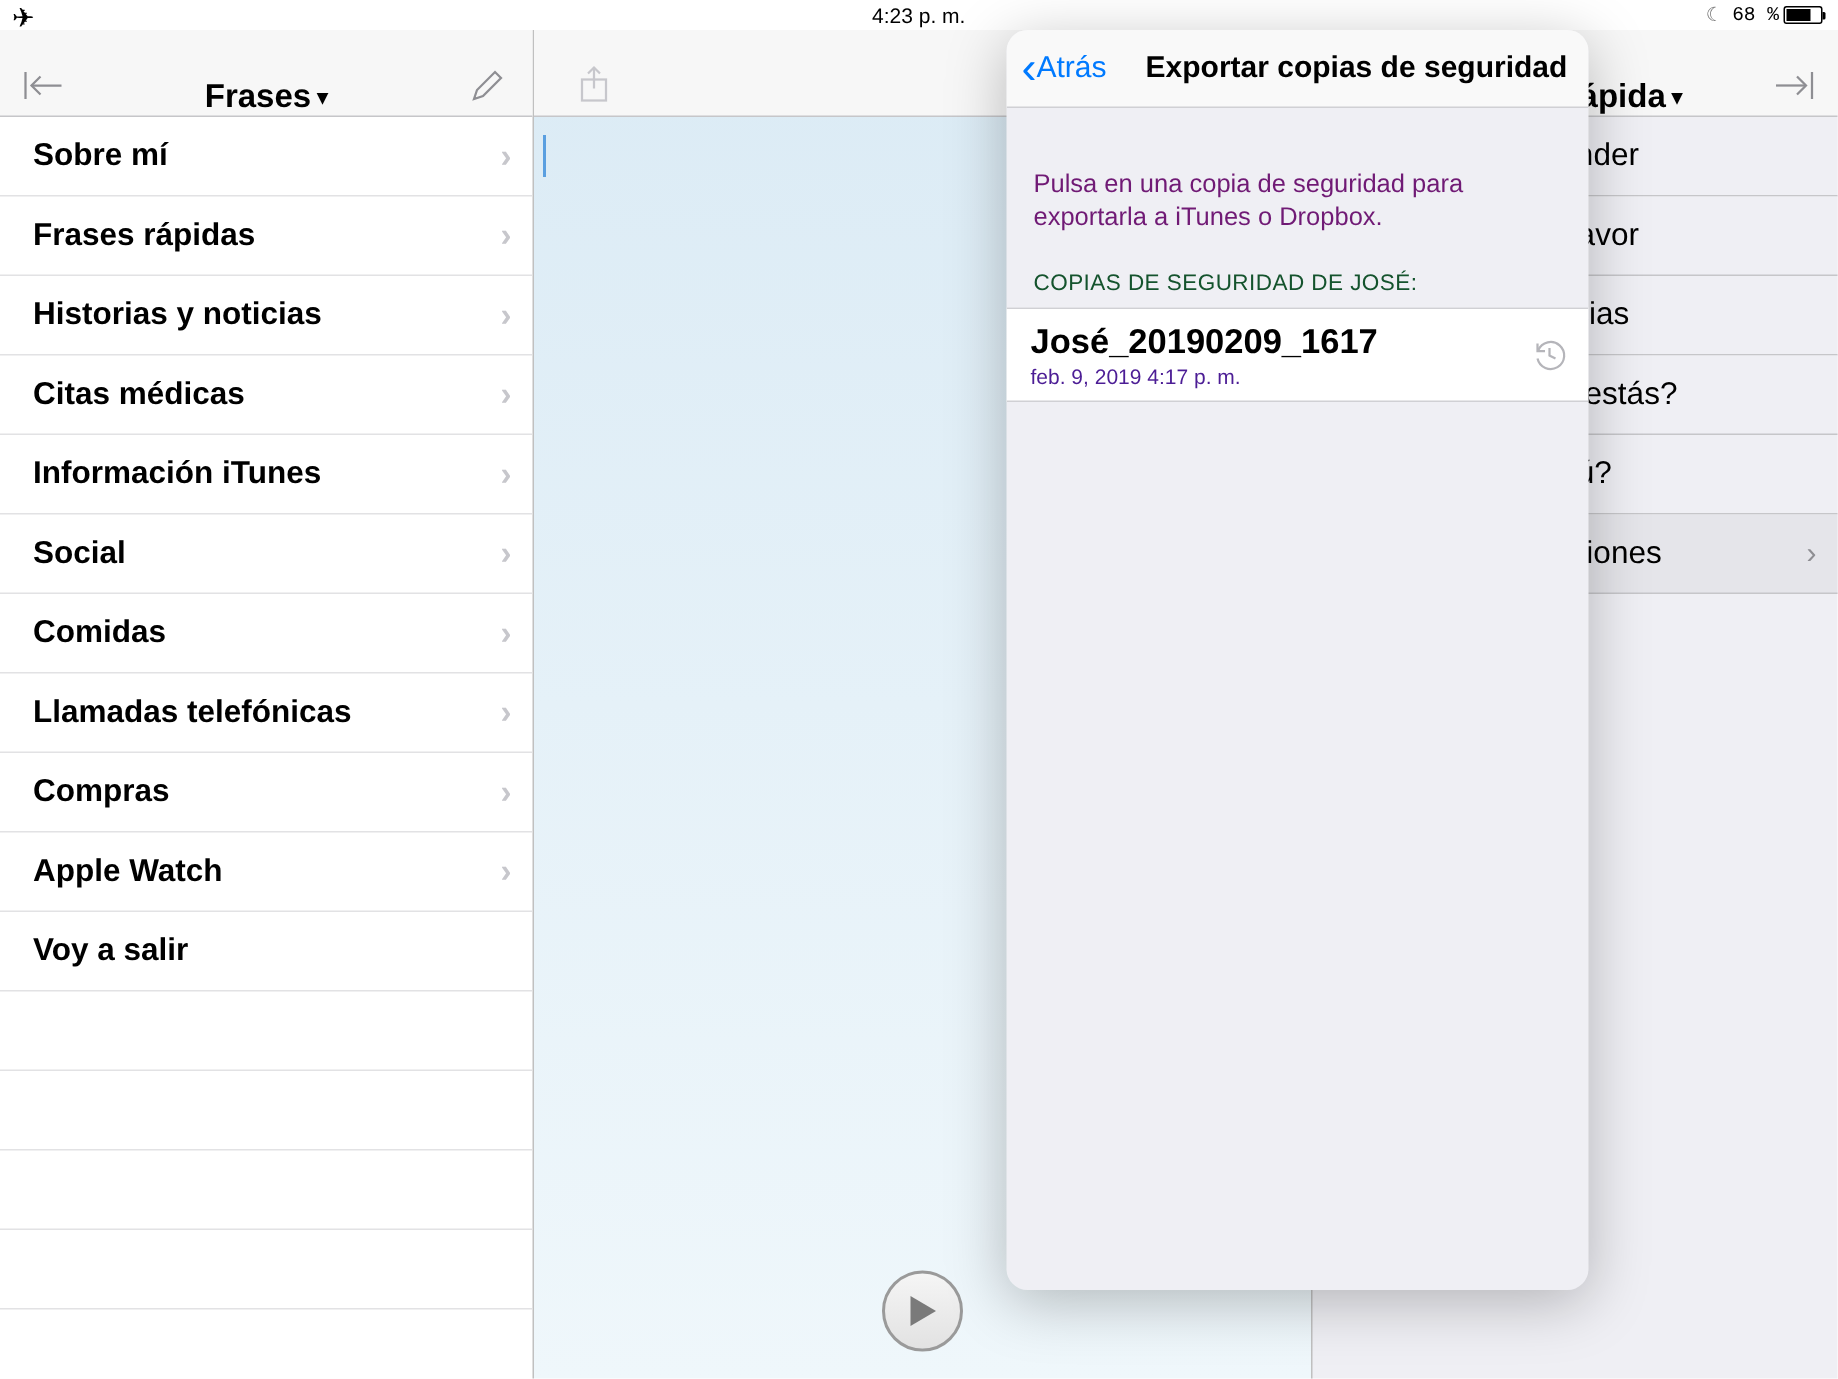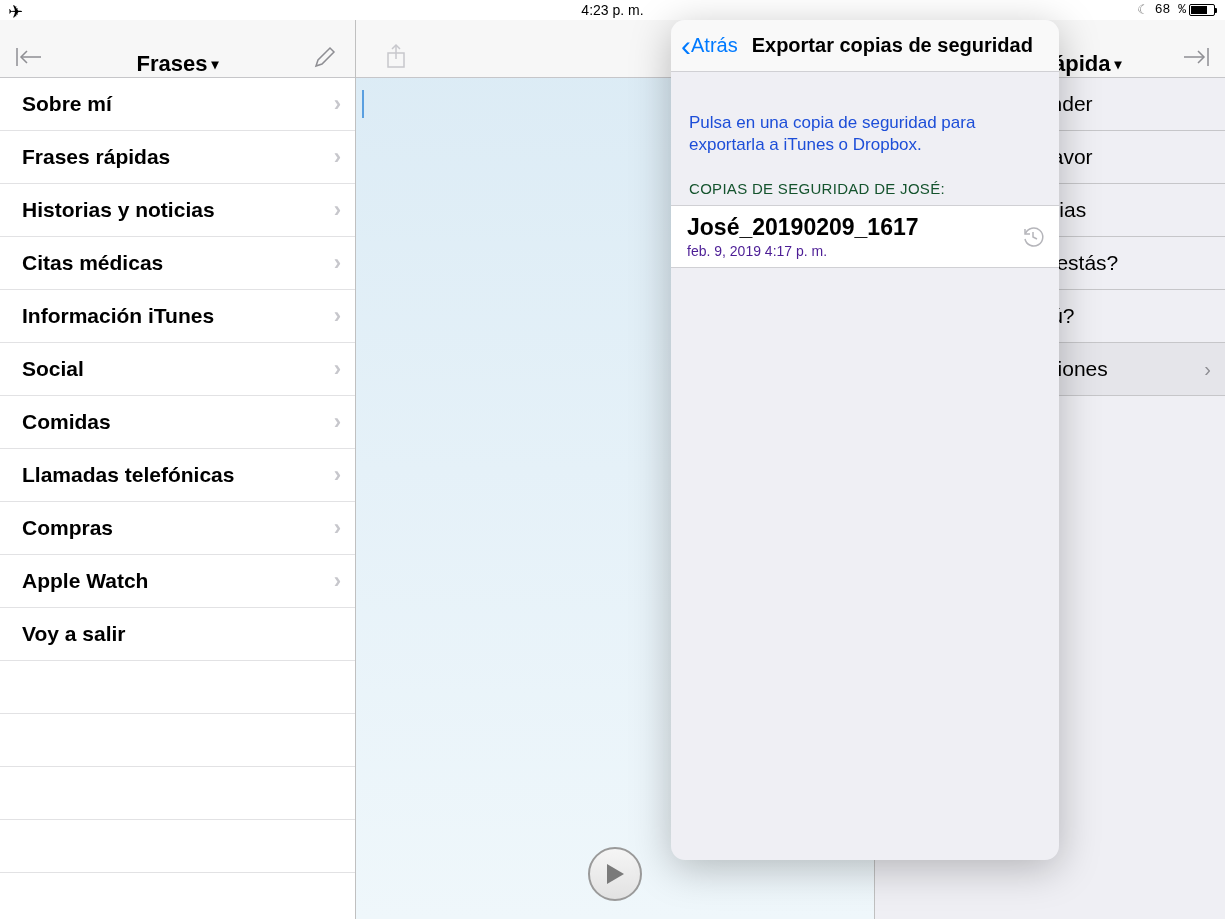--- a/index.html
+++ b/index.html
@@ -63,22 +63,22 @@
 
 
 .play-btn { position:absolute; bottom:18px; left:50%; transform:translateX(-50%); width:54px; height:54px; border-radius:50%; border:2px solid #9a9a9a; display:flex; align-items:center; justify-content:center; background:linear-gradient(180deg,#f5f5f5,#e2e2e2);}
 .play-btn svg { fill:#7a7a7a; }
 
 
 .popover { position:absolute; top:0px; right:-185px; width:388px; height:840px; background:#efeff4; border-radius:14px; box-shadow:0 8px 40px rgba(0,0,0,0.25); overflow:hidden; z-index:20;}
 .popover-header { height:52px; background:#f9f9f9; border-bottom:1px solid #d0d0d4; display:flex; align-items:center; padding:0 10px; gap:2px;}
 .back-btn { display:flex; align-items:center; color:#007aff; font-size:20px; gap:0px;}
 .back-btn .chev-back { font-size:30px; font-weight:400; line-height:1; }
-.popover-title { font-size:20px; font-weight:600; margin-left:12px;}
-.popover-hint { padding:40px 18px 14px 18px; color:#1d4ed8; font-size:17px; line-height:1.3;}
+.popover-title { font-size:20px; font-weight:600; margin-left:24px;}
+.popover-hint { padding:40px 18px 14px 18px; color:#701a75; font-size:17px; line-height:1.3;}
 .popover-section { padding:10px 18px 8px 18px; color:#14532d; font-size:15px; letter-spacing:0.3px;}
 .backup-item { background:#fff; border-top:1px solid #d0d0d4; border-bottom:1px solid #d0d0d4; padding:8px 16px; position:relative;}
 .backup-name { font-size:23px; font-weight:700;}
 .backup-date { font-size:14px; color:#4c1d95; margin-top:2px;}
 .history-icon { position:absolute; right:14px; top:50%; transform:translateY(-50%); color:#b5b5ba;}
 
 
 svg { display:block; }
 
 </style>

